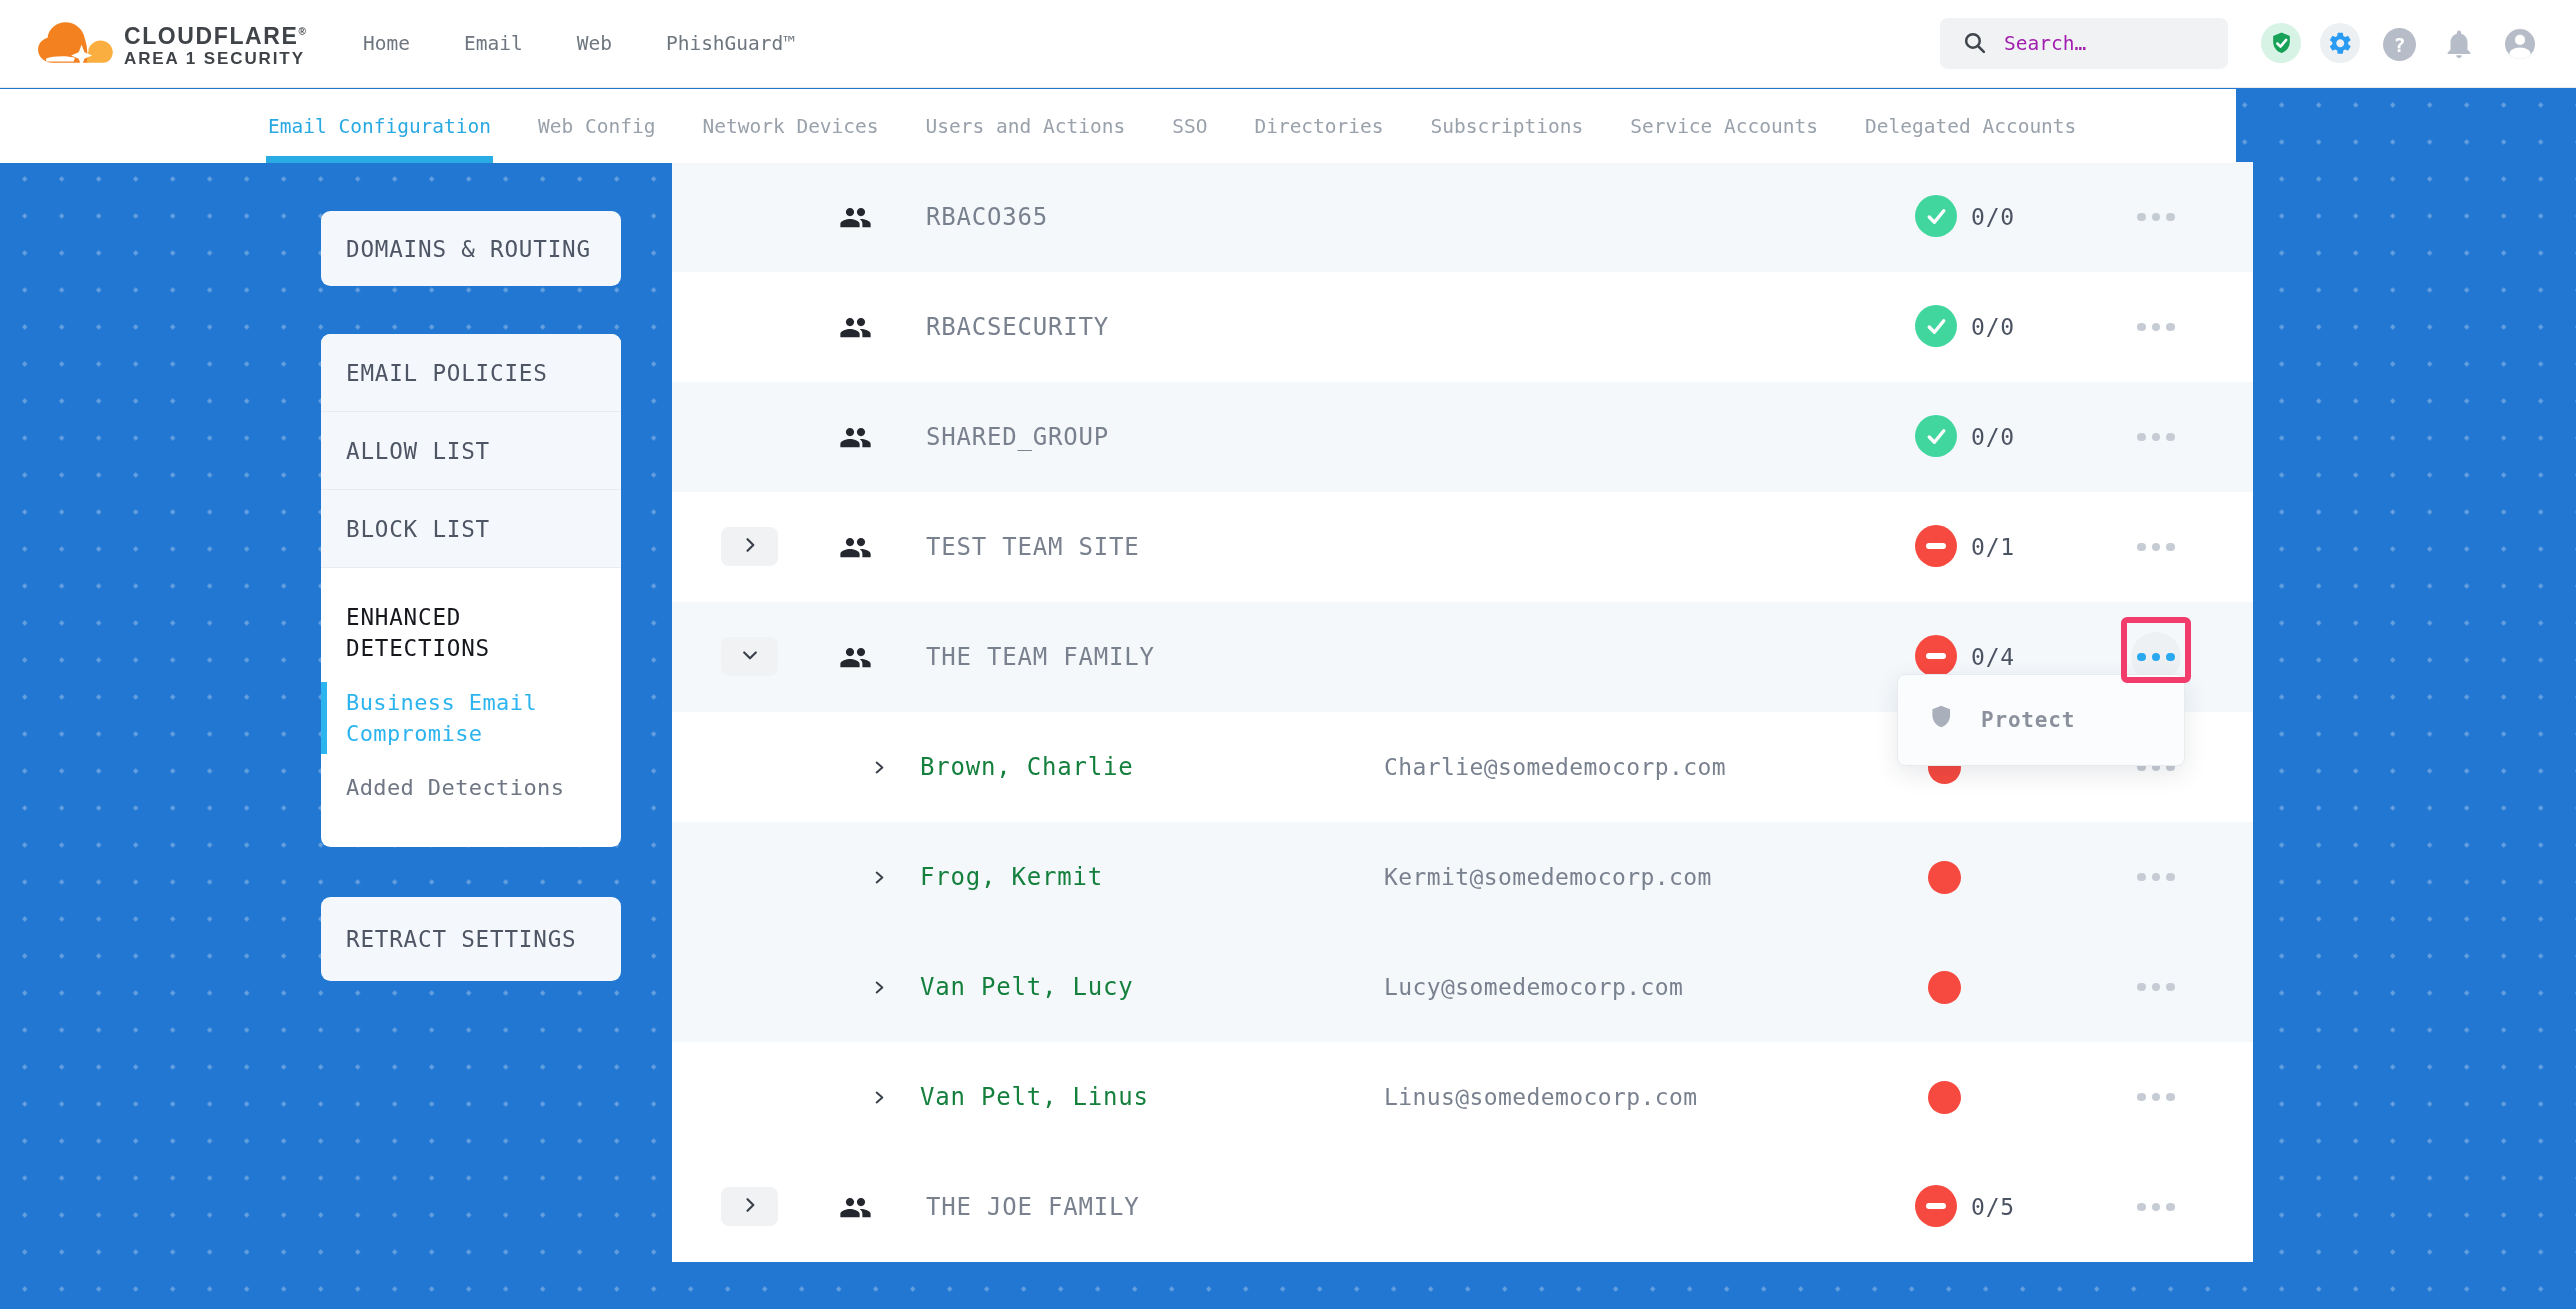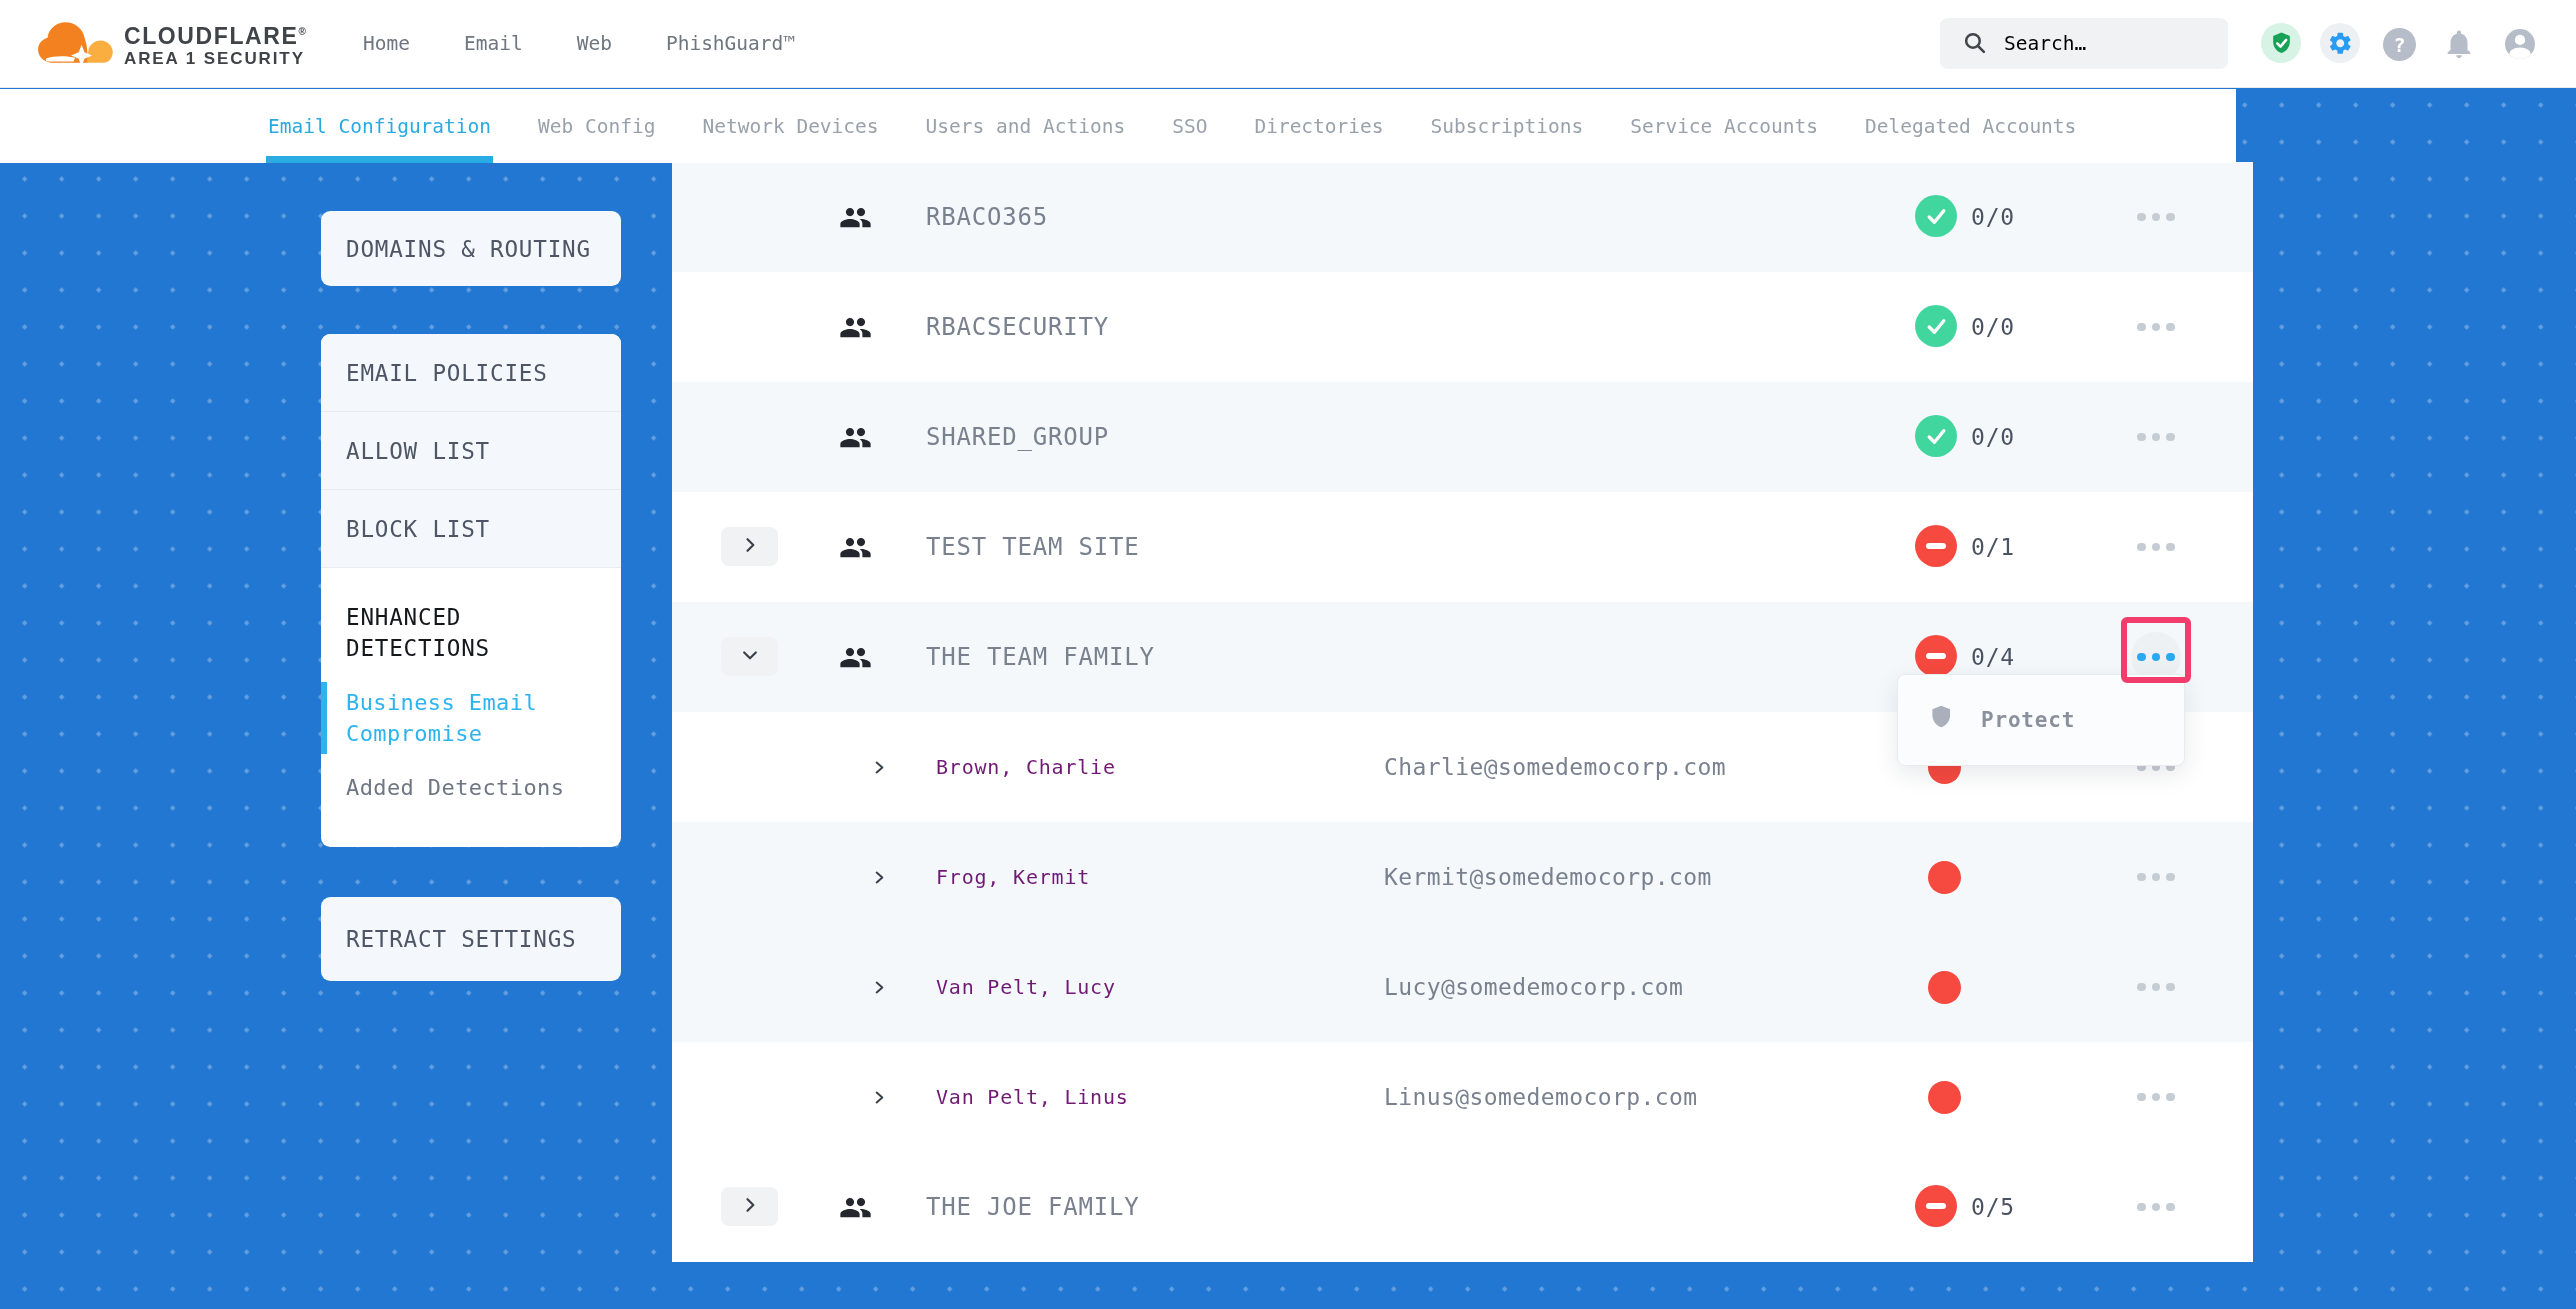--- a/index.html
+++ b/index.html
@@ -15,21 +15,21 @@
   .logo{position:absolute;left:33px;top:4.7px;display:flex;align-items:flex-start;}
   .logo-text{margin-left:4px;font-family:"Liberation Sans",sans-serif;color:#3f4347;}
   .brand{font-size:23px;font-weight:bold;letter-spacing:1.6px;line-height:26.5px;margin-top:14px;color:#404449;}
   .brand .reg{font-size:10px;vertical-align:super;}
   .brand-sub{font-size:17px;font-weight:bold;letter-spacing:1.9px;line-height:20px;color:#3f4347;}
   .top-nav{position:absolute;left:363px;top:0;height:87px;display:flex;gap:54px;align-items:center;
            font-size:19.5px;color:#6e767f;}
   .tnav-item{cursor:pointer;}
   .search{position:absolute;left:1940px;top:18px;width:288px;height:51px;background:#f0f2f4;
           border-radius:7.8px;display:flex;align-items:center;gap:17px;padding-left:22px;box-sizing:border-box;}
-  .search .ph{font-size:19.5px;color:#000000;}
+  .search .ph{font-size:19.5px;color:#a21caf;}
   .hicon{position:absolute;display:flex;align-items:center;justify-content:center;border-radius:50%;}
   .hicon.badge{width:40px;height:40px;top:23px;}
   .hicon.shieldb{left:2261px;background:#d6f3e5;}
   .hicon.gearb{left:2320px;background:#edf0f3;}
   .hicon.help{left:2383px;top:28px;width:33px;height:33px;background:#b6bdc8;color:#fff;
               font-size:20px;font-weight:bold;}
   .hicon.bell{left:2440px;top:25px;width:37px;height:37px;}
   .hicon.avatar{left:2501px;top:25px;width:37px;height:37px;}
 
   
@@ -57,21 +57,21 @@
   
   .gtable{position:absolute;left:672px;top:162px;width:1581px;height:1097px;background:#fff;z-index:2;}
   .row{position:relative;height:110px;background:#fff;}
   .row.tint{background:#f4f8fb;}
   .row>span{position:absolute;top:0;height:100%;display:flex;align-items:center;}
   .expander{position:absolute;left:49px;top:35px;width:57px;height:39px;background:#f0f2f4;border:none;
             border-radius:7.8px;display:flex;align-items:center;justify-content:center;cursor:pointer;padding:0;}
   .gicon{left:167px;}
   .rname{left:222px;font-size:24px;color:#79818f;letter-spacing:0.8px;white-space:nowrap;margin-left:32px;}
   .caret{left:199px;}
-  .uname{left:248px;font-size:20px;color:#701a75;letter-spacing:0.8px;white-space:nowrap;margin-left:16px;}
+  .uname{left:248px;font-size:24px;color:#15803d;letter-spacing:0.8px;white-space:nowrap;}
   .email{left:712px;font-size:23px;color:#79818f;letter-spacing:0.4px;white-space:nowrap;}
   .status{left:1243px;top:33px !important;height:42px !important;width:42px;border-radius:50%;
           justify-content:center;}
   .status.ok{background:#42d69f;}
   .status.alert{background:#f6493f;}
   .minus{width:20px;height:5.4px;background:#fff;border-radius:3.1px;}
   .udot{left:1256px;top:39px !important;height:33px !important;width:33px;border-radius:50%;background:#f6493f;}
   .count{left:1299px;font-size:23px;color:#4b5363;letter-spacing:0.8px;}
   .dots{left:1459px;top:30px !important;height:50px !important;width:50px;border-radius:50%;
         justify-content:center;gap:6.2px;cursor:pointer;}

